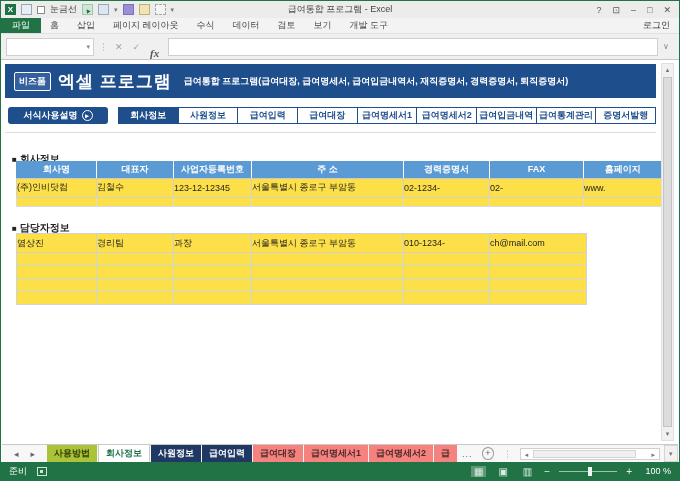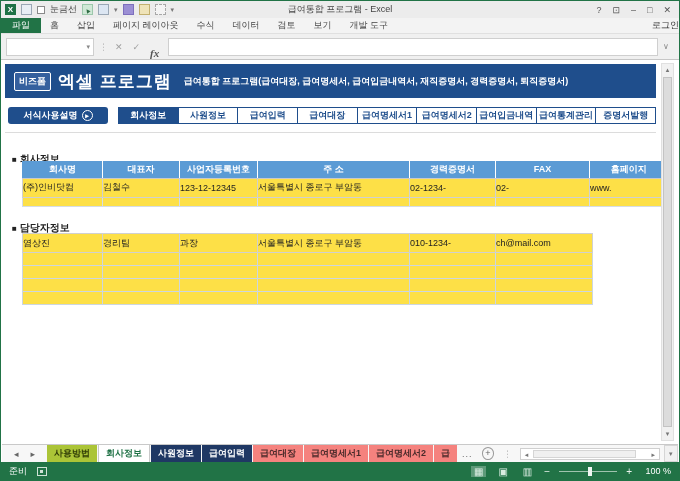--- a/index.html
+++ b/index.html
@@ -22,21 +22,21 @@
   .icon-paste { background:#efe3b8; border:1px solid #c3b070; }
   .icon-dashed { border:1px dashed #a8a8a8; background:#f4f4f4; }
   .qat-caret { color:#777; font-size:7px; }
   .title-text { position:absolute; left:0; right:0; text-align:center; color:#444; font-size:9px; }
   .wincontrols { margin-left:auto; display:flex; align-items:center; gap:11px; padding-right:8px; color:#555; z-index:2; font-size:9px; }
 
   
   .ribbon { position:absolute; top:17px; left:0; right:0; height:16px; background:#f3f3f3; display:flex; align-items:stretch; border-bottom:1px solid #e0e0e0; }
   .rtab { padding:2px 9px; color:#444; display:flex; align-items:center; }
   .rtab.file { background:#217346; color:#fff; padding:2px 11px; }
-  .signin { margin-left:auto; color:#333; display:flex; align-items:center; }
+  .signin { margin-left:auto; padding-right:9px; color:#333; display:flex; align-items:center; }
 
   
   .fbar { position:absolute; top:33px; left:0; right:0; height:26px; background:#f0f0f0; border-bottom:1px solid #c6c6c6; display:flex; align-items:center; padding:0 5px; }
   .namebox { width:88px; height:18px; background:#fff; border:1px solid #cfcfcf; display:flex; align-items:center; }
   .namebox .val { flex:1; padding-left:4px; color:#333; }
   .namebox .caret { color:#888; font-size:7px; padding-right:3px; }
   .sepdots { color:#b0b0b0; margin:0 5px; }
   .fbtns { display:flex; gap:10px; align-items:center; color:#a0a0a0; padding:0 4px 0 2px; }
   .fx { font-family:"Liberation Serif",serif; font-style:italic; font-weight:bold; color:#555; font-size:11px;margin-top:12px; }
   .finput { flex:1; height:18px; background:#fff; border:1px solid #cfcfcf; margin-left:5px; }
@@ -57,21 +57,21 @@
   .ntab:first-child { border-left:1px solid #1f4e8c; }
   .ntab.active { background:#1f4e8c; color:#fff; }
 
   .divider { position:absolute; top:71px; left:3px; right:22px; border-top:1px solid #dcdcdc; }
 
   .sec-title { position:absolute; left:10px; font-weight:bold; font-size:10px; color:#222; }
   .sec-title .bullet { font-size:8px; margin-right:3px; }
   .sec-company { top:85px;margin-top:6px; }
   .sec-contact { top:160px; }
 
-  table.tbl { position:absolute; left:20px; border-collapse:collapse; table-layout:fixed; font-size:9px; }
+  table.tbl { position:absolute; left:14px; border-collapse:collapse; table-layout:fixed; font-size:9px; }
   .tbl-company { top:100px; width:645px; }
   .tbl-contact { top:172px; width:570px; }
   .tbl th { background:#5b9bd5; color:#fff; font-weight:bold; height:17px; border-left:1px solid #fff; border-bottom:1px solid #c9c9c9; text-align:center; }
   .tbl th:first-child { border-left:1px solid #5b9bd5; }
   .tbl td { height:19px; border:1px solid #d0d0d0; text-align:left; background:#fde047; color:#222; }
   .tbl tr.empty td { height:13px; border-color:#ccd6e0; }
   .tbl tr.empty-sm td { height:9px; border-color:#d5dde5; }
 
   .vscroll { position:absolute; top:2px; right:4px; width:13px; bottom:3px; background:#f1f1f1; border:1px solid #e0e0e0; }
   .vs-btn { height:12px; text-align:center; font-size:7px; color:#777; line-height:12px; }

